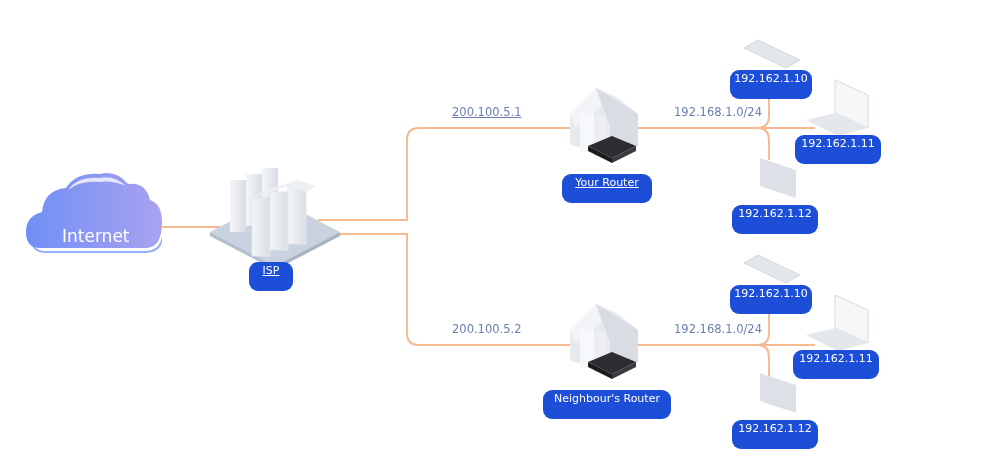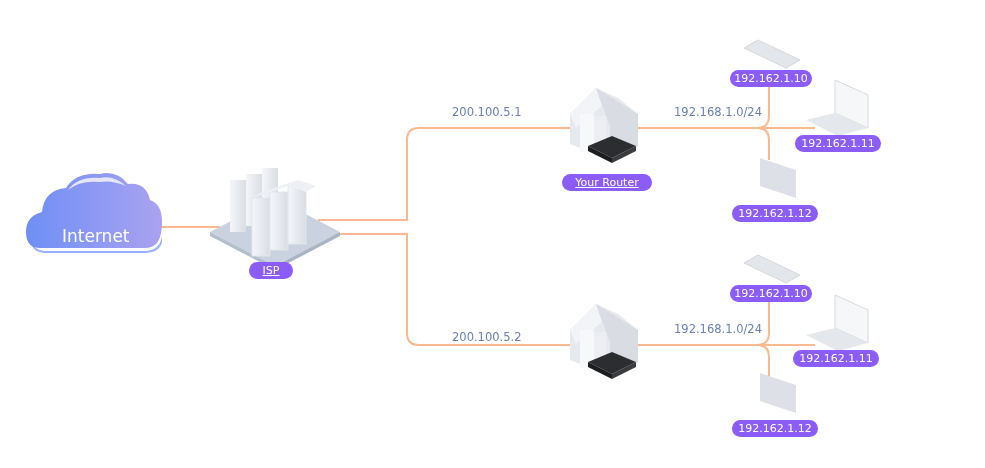--- a/index.html
+++ b/index.html
@@ -1,18 +1,18 @@
 <!DOCTYPE html>
 <html><head>
   <meta charset="utf-8">
   <style>
     html, body { margin: 0; padding: 0; background: #ffffff; }
     body { width: 985px; height: 468px; position: relative; overflow: hidden; font-family: "DejaVu Sans", sans-serif; }
     #stage { position: absolute; left: 0; top: 0; width: 985px; height: 468px; }
-    .pill { position: absolute; height: 17px; line-height: 17px; border-radius: 9px; background: #8b5cf6; color: #ffffff; font-size: 11px; text-align: center; white-space: nowrap; }
+    .pill { position: absolute; height: 29px; line-height: 17px; border-radius: 9px; background: #1d4ed8; color: #ffffff; font-size: 11px; text-align: center; white-space: nowrap; }
     .ip-text { position: absolute; color: #6a7fb0; font-size: 11.5px; white-space: nowrap; }
     .cloud-label { position: absolute; color: #ffffff; font-size: 17px; white-space: nowrap; }
   </style>
 </head>
 <body>
 
 <div id="stage">
   <svg width="985" height="468" viewBox="0 0 985 468" style="position:absolute;left:0;top:0;">
     <defs>
       <linearGradient id="cloudGrad" x1="0" y1="0" x2="1" y2="0">
@@ -103,25 +103,26 @@
       <polygon points="806,335 835,328 868,343 838,351" fill="#e4e7ec"></polygon>
     </g>
     <g>
       <polygon points="760,373 796,385 796,413 760,401" fill="#dde1e7"></polygon>
     </g>
   </svg>
 
   <div class="cloud-label" style="left:62px;top:210px;margin-top:16px;">Internet</div>
   <div class="pill" style="left:249px;top:262px;width:44px;text-decoration:underline;">ISP</div>
 
-  <div class="ip-text" style="left:452px;top:105px;">200.100.5.1</div>
+  <div class="ip-text" style="left:452px;top:105px;text-decoration:underline;">200.100.5.1</div>
   <div class="ip-text" style="left:674px;top:105px;">192.168.1.0/24</div>
   <div class="pill" style="left:562px;top:174px;width:90px;text-decoration:underline;">Your Router</div>
   <div class="pill" style="left:730px;top:70px;width:82px;">192.162.1.10</div>
   <div class="pill" style="left:795px;top:135px;width:86px;">192.162.1.11</div>
   <div class="pill" style="left:732px;top:205px;width:86px;">192.162.1.12</div>
 
-  <div class="ip-text" style="left:452px;top:330px;">200.100.5.2</div>
+  <div class="ip-text" style="left:452px;top:322px;">200.100.5.2</div>
   <div class="ip-text" style="left:674px;top:322px;">192.168.1.0/24</div>
+  <div class="pill" style="left:543px;top:390px;width:128px;">Neighbour's Router</div>
   <div class="pill" style="left:730px;top:285px;width:82px;">192.162.1.10</div>
   <div class="pill" style="left:793px;top:350px;width:86px;">192.162.1.11</div>
   <div class="pill" style="left:732px;top:420px;width:86px;">192.162.1.12</div>
 </div>
 
 </body></html>

